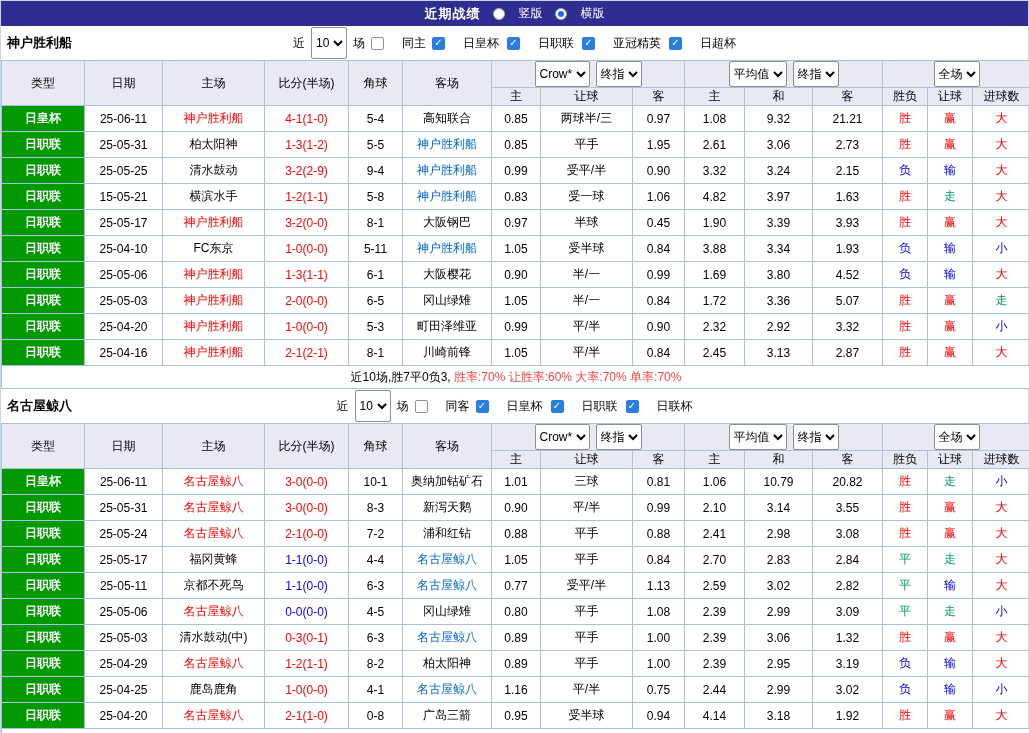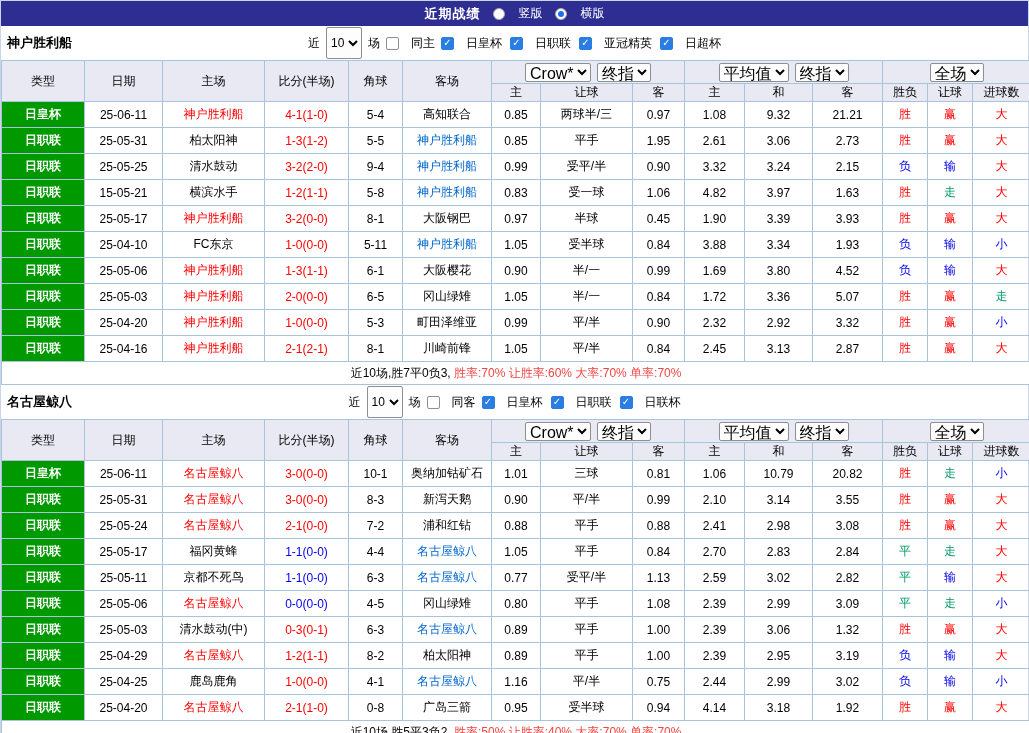--- a/index.html
+++ b/index.html
@@ -13,35 +13,35 @@
   .radio-wrap { display:inline-flex; align-items:center; gap:14px; font-size:12px; cursor:pointer; }
   .radio { width:12px; height:12px; border-radius:50%; background:#fff; border:1px solid #aaa; display:inline-flex; align-items:center; justify-content:center; }
   .radio.on::after { content:""; width:6px; height:6px; border-radius:50%; background:#1c6ef2; display:block; }
 
   
   .section-head { height:34px; position:relative; display:flex; align-items:center; background:#fff; }
   .team-name { position:absolute; left:6px; font-size:13px; font-weight:bold; color:#000; }
   .filters { margin:0 auto; display:flex; align-items:center; gap:6px; font-size:12px; color:#000; }
   .filters select { font-size:12px; height:32px; }
   select { border:1px solid #8f8f8f; background:#fdfdfd; border-radius:2px; color:#000; }
-  .cbwrap { display:inline-flex; align-items:center; gap:12px; cursor:pointer; }
+  .cbwrap { display:inline-flex; align-items:center; gap:18px; cursor:pointer; }
   .cb { width:13px; height:13px; border:1px solid #909090; border-radius:2px; background:#fff; display:inline-flex; align-items:center; justify-content:center; font-size:10px; line-height:1; color:#fff; }
   .cb.on { background:#2a7de1; border-color:#2a7de1; }
   .league-checks { display:inline-flex; align-items:center; gap:8px; }
 
   
   table { width:1029px; border-collapse:collapse; table-layout:fixed; font-size:12px; }
   th, td { border:1px solid #a9c3dc; text-align:center; padding:0 2px; overflow:hidden; white-space:nowrap; }
   thead th { background:#e9e9f4; font-weight:normal; color:#000; }
   tr.h1 th { height:23px; }
   tr.h2 th { height:18px; }
   tbody td { height:26px; }
   tfoot td { height:23px; background:#fff; }
   .sel2 { display:flex; justify-content:center; align-items:center; gap:6px; }
-  .sel2 select { font-size:16px; height:19px; }
+  .sel2 select { font-size:12px; height:26px; }
 
   .c-k { color:#000; }
   .c-r { color:#f00; }
   .c-b { color:#0000ee; }
   .c-g { color:#009966; }
   .c-a { color:#0066cc; }
   td.badge { background:#009900; color:#fff; font-weight:bold; }
   .summary-stats { color:#ef4444; }
 </style>
 </head>
@@ -183,21 +183,21 @@
             <td class="c-k">3.06</td>
             <td class="c-k">2.73</td>
             <td class="c-r">胜</td>
             <td class="c-r">赢</td>
             <td class="c-r">大</td>
           </tr>
           <tr>
             <td class="c-k badge">日职联</td>
             <td class="c-k">25-05-25</td>
             <td class="c-k">清水鼓动</td>
-            <td class="c-r">3-2(2-0)</td>
+            <td class="c-r">3-2(2-9)</td>
             <td class="c-k">9-4</td>
             <td class="c-a">神户胜利船</td>
             <td class="c-k">0.99</td>
             <td class="c-k">受平/半</td>
             <td class="c-k">0.90</td>
             <td class="c-k">3.32</td>
             <td class="c-k">3.24</td>
             <td class="c-k">2.15</td>
             <td class="c-b">负</td>
             <td class="c-b">输</td>

